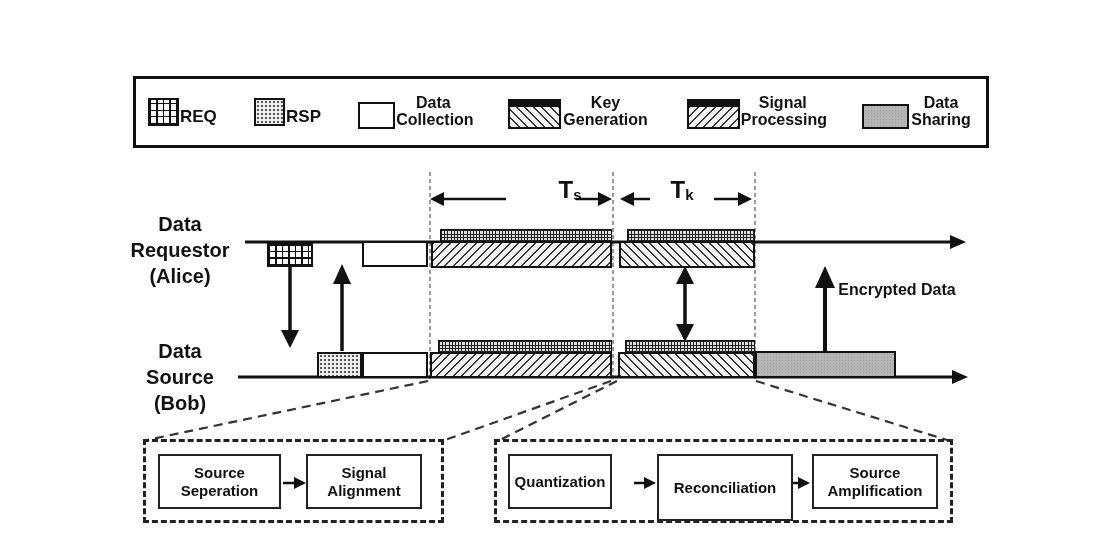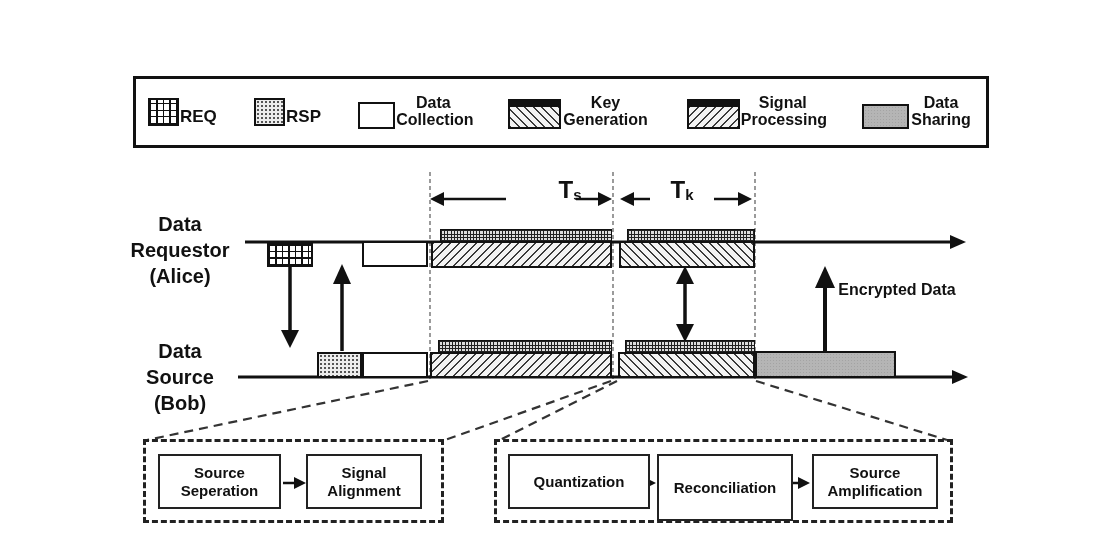--- a/index.html
+++ b/index.html
@@ -176,17 +176,17 @@
   <div class="abs blk sw p-hatchF" style="left:430px;top:352px;width:182px;height:26px;"></div>
   <div class="abs blk sw p-band" style="left:625px;top:340px;width:130px;height:13px;"></div>
   <div class="abs blk sw p-hatchB" style="left:618px;top:352px;width:137px;height:26px;"></div>
   <div class="abs blk sw p-gray" style="left:755px;top:351px;width:141px;height:27px;"></div>
 
   <div class="abs panel" style="left:143px;top:439px;width:301px;height:84px;"></div>
   <div class="abs step" style="left:158px;top:454px;width:123px;height:55px;">Source Seperation</div>
   <div class="abs step" style="left:306px;top:454px;width:116px;height:55px;">Signal Alignment</div>
 
   <div class="abs panel" style="left:494px;top:439px;width:459px;height:84px;"></div>
-  <div class="abs step" style="left:508px;top:454px;width:142px;height:55px;">Quantization</div>
+  <div class="abs step" style="left:508px;top:454px;width:104px;height:55px;">Quantization</div>
   <div class="abs step" style="left:657px;top:454px;width:136px;height:67px;">Reconciliation</div>
   <div class="abs step" style="left:812px;top:454px;width:126px;height:55px;">Source Amplification</div>
 
 </div>
 
 </body></html>

